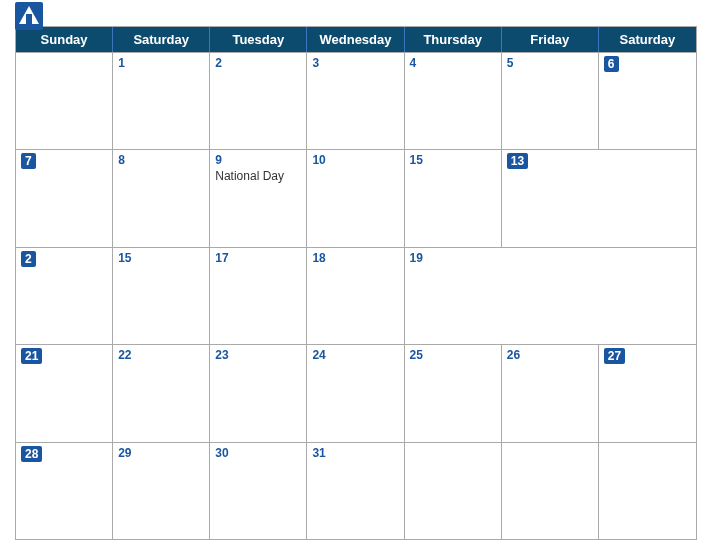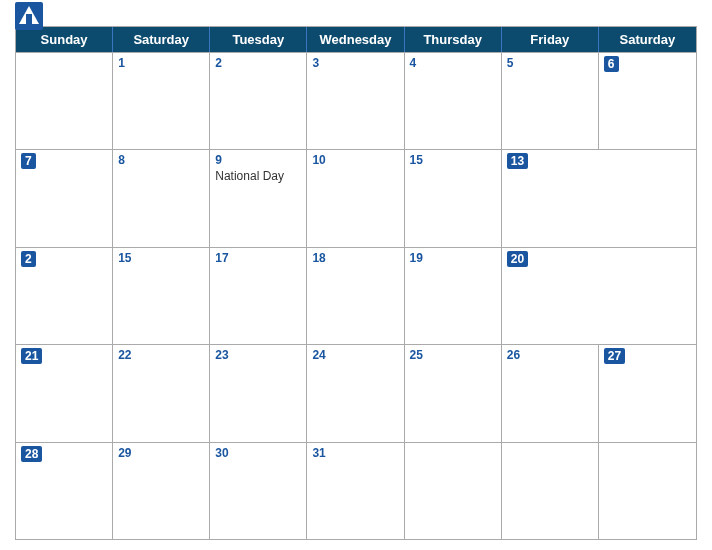--- a/index.html
+++ b/index.html
@@ -192,23 +192,20 @@
         </div>
         <div class="day-cell">
           <div class="day-number">17</div>
         </div>
         <div class="day-cell">
           <div class="day-number">18</div>
         </div>
         <div class="day-cell">
           <div class="day-number">19</div>
         </div>
-        <div class="day-cell">
-          <div class="day-number blue-bg">20</div>
-        </div>
       </div>
       <div class="week">
         <div class="day-cell">
           <div class="day-number blue-bg">21</div>
         </div>
         <div class="day-cell">
           <div class="day-number">22</div>
         </div>
         <div class="day-cell">
           <div class="day-number">23</div>

